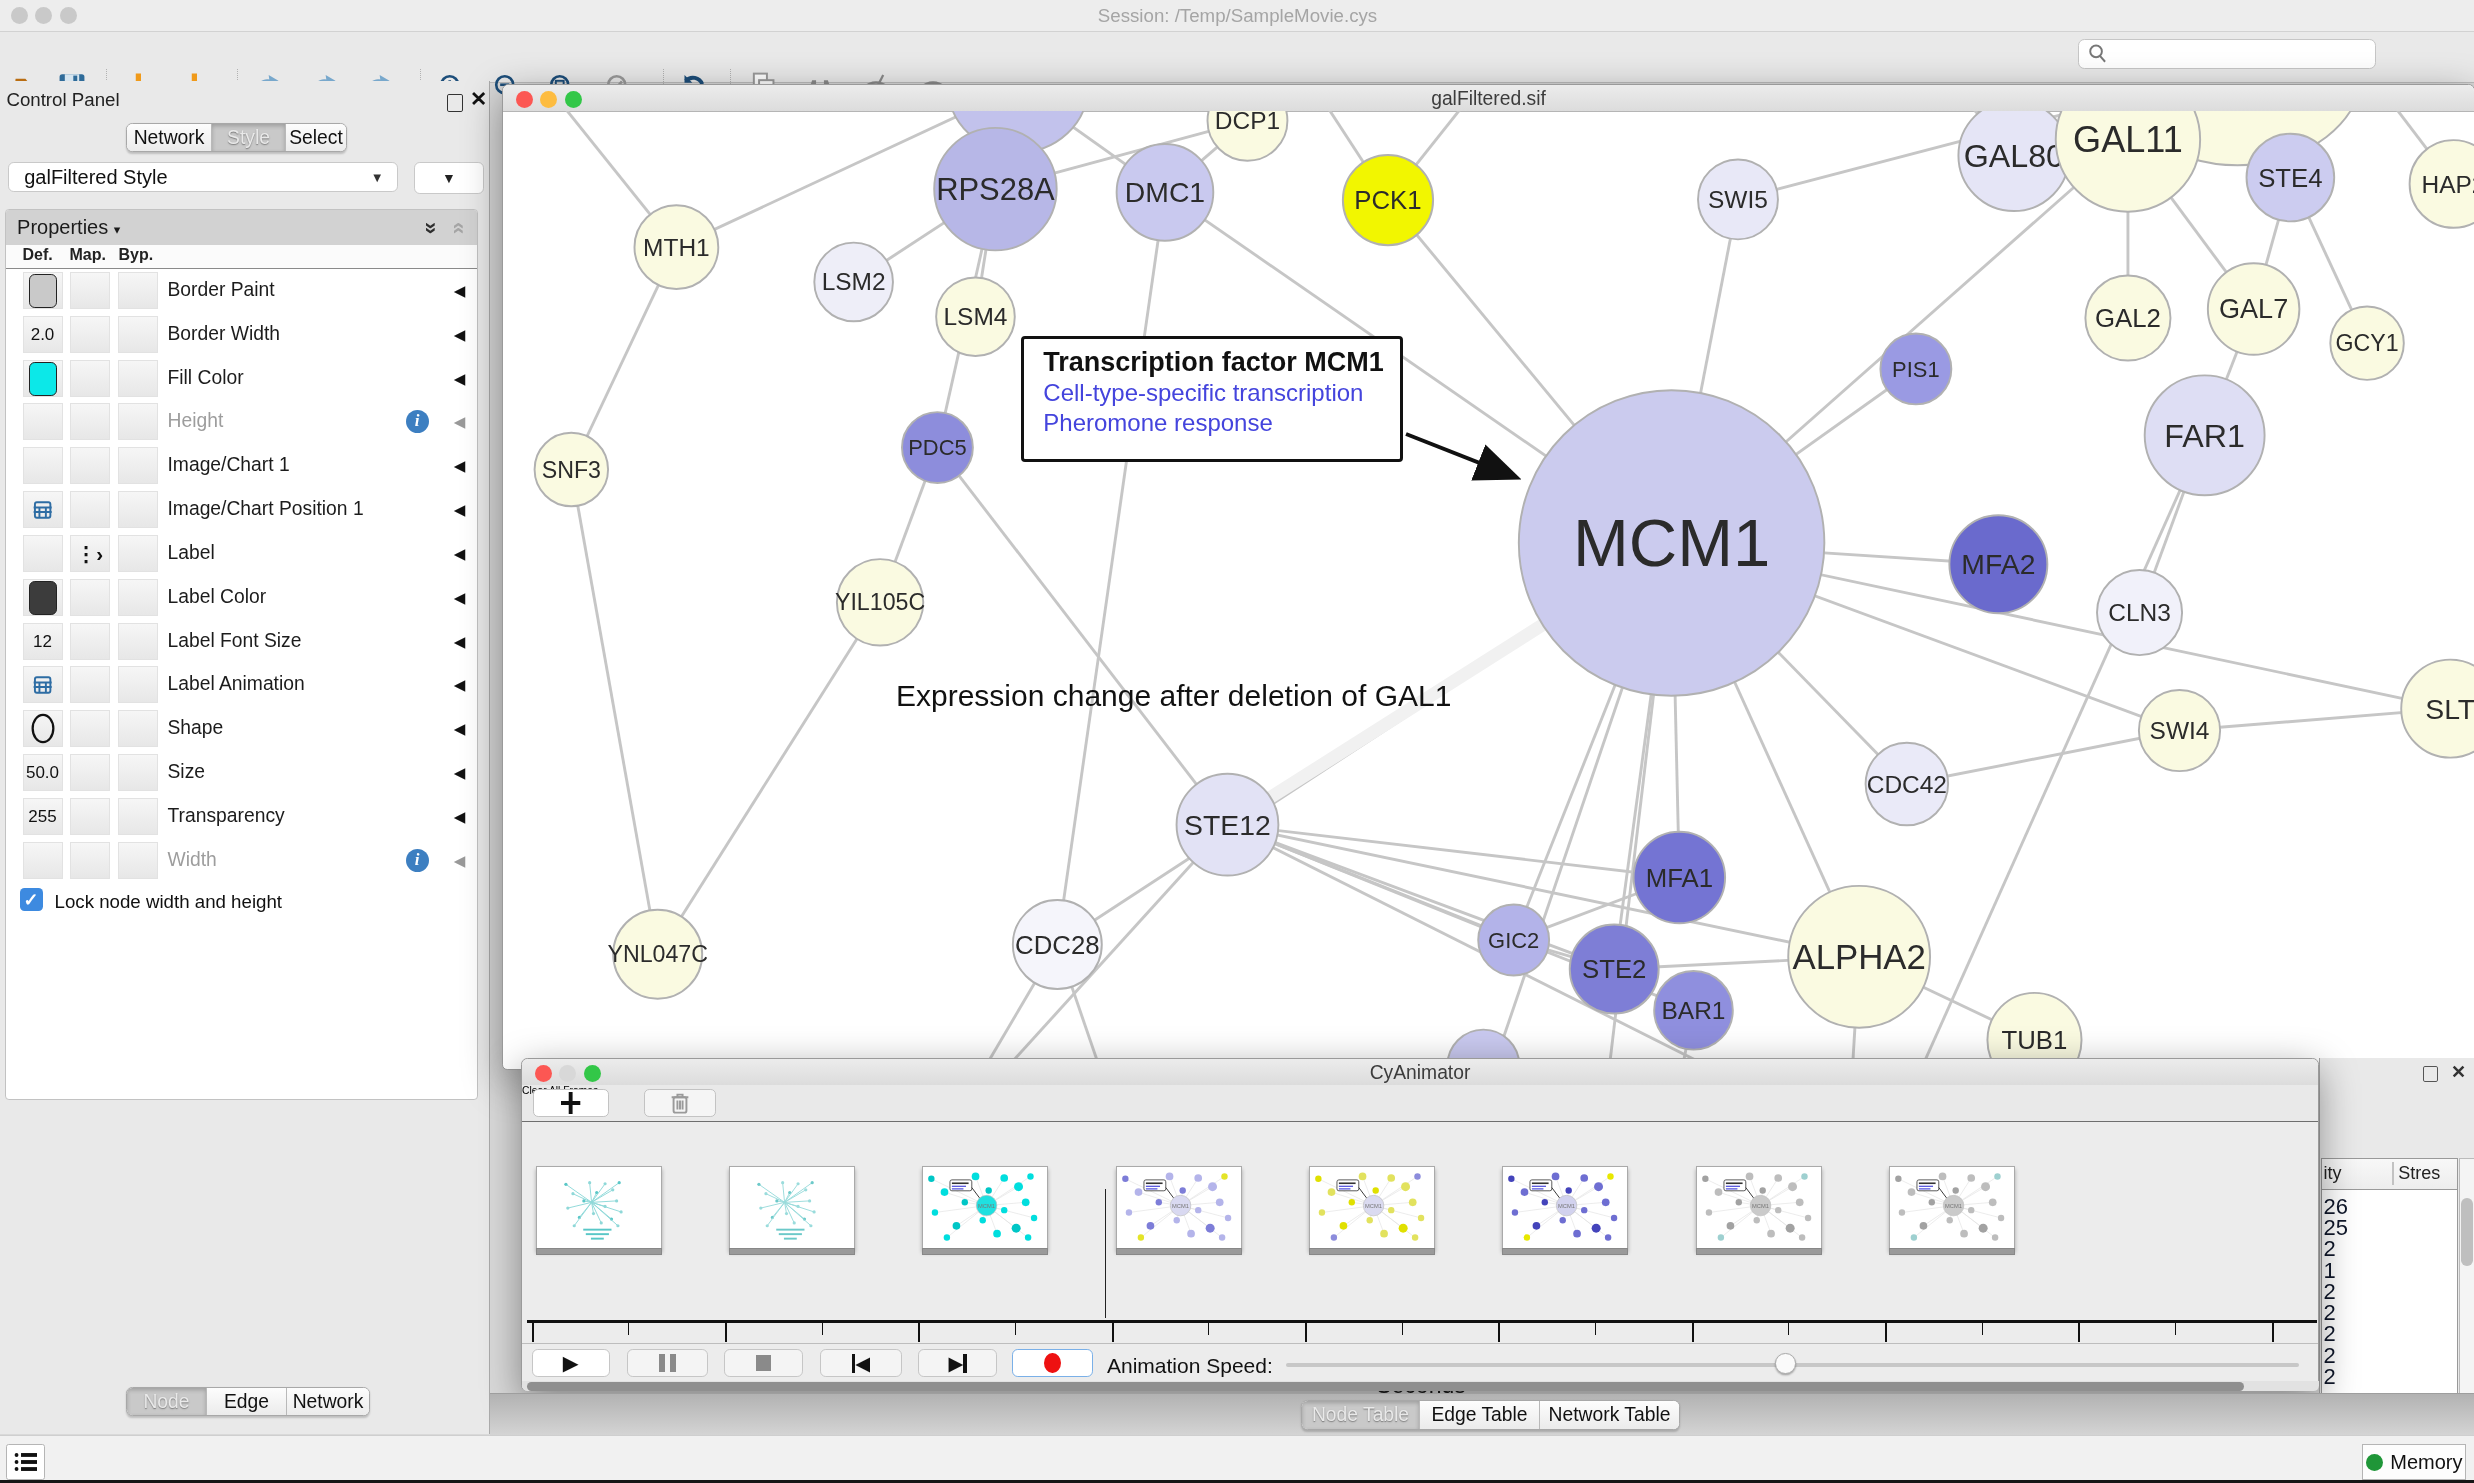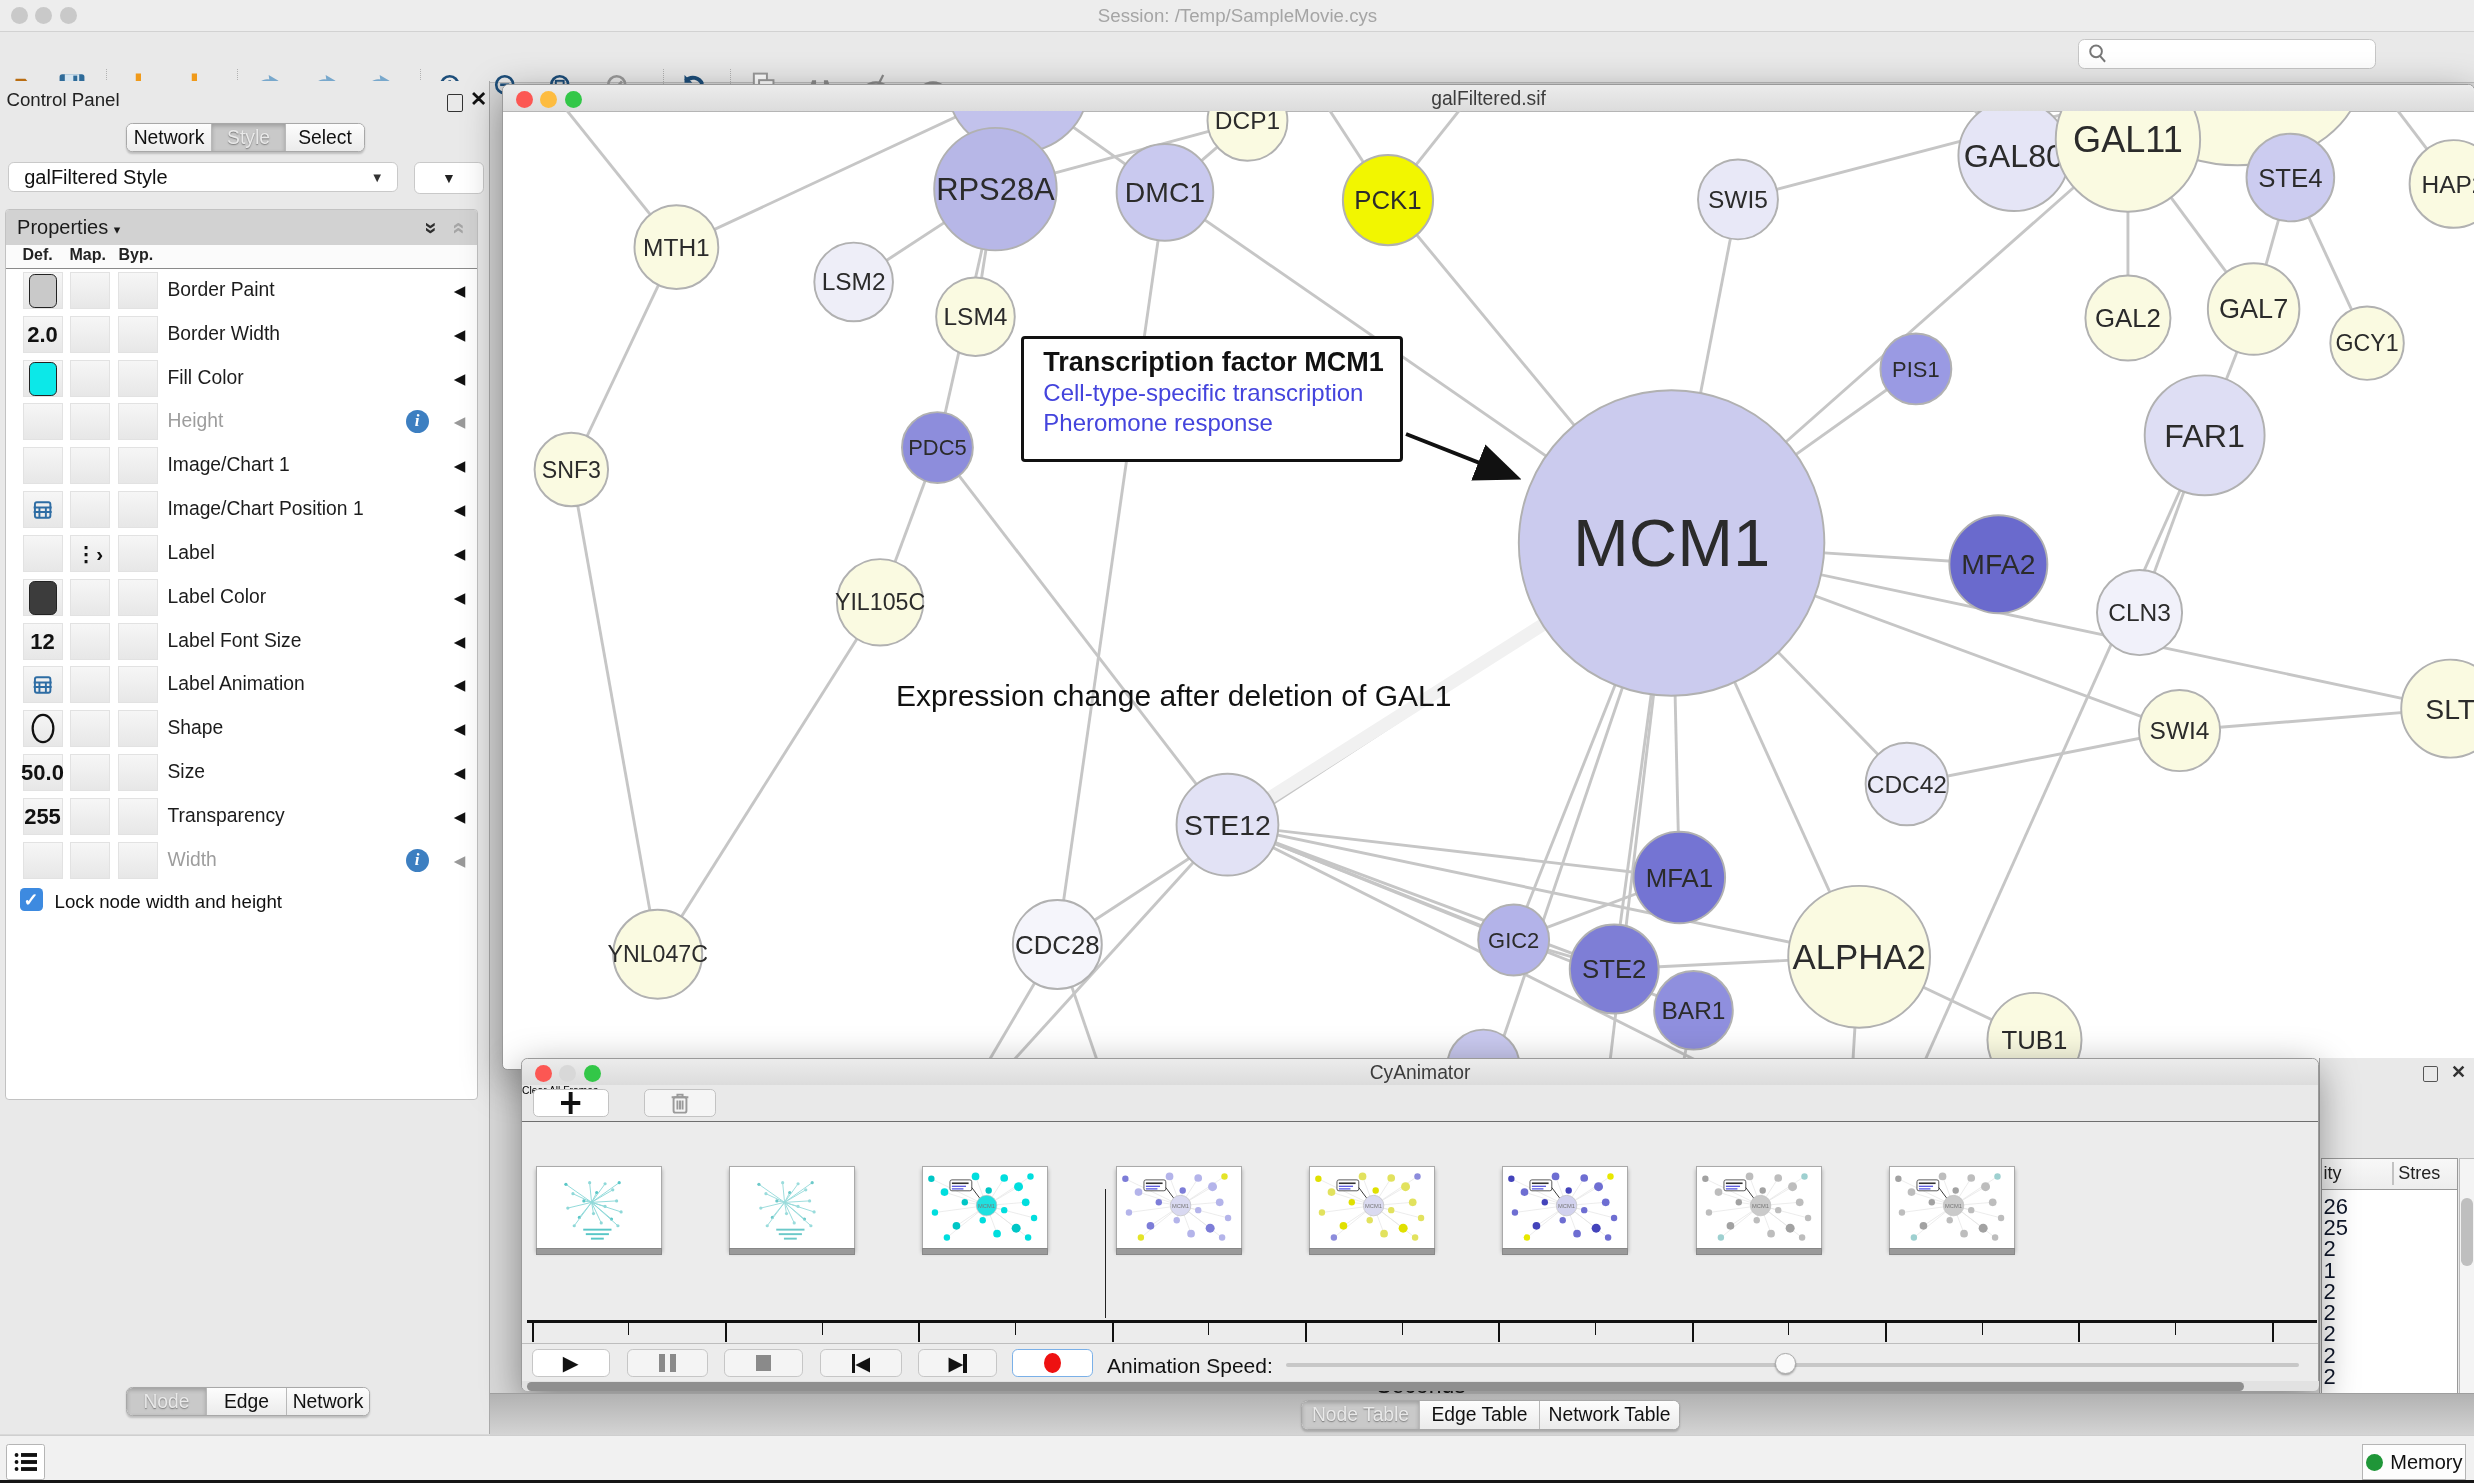--- a/index.html
+++ b/index.html
@@ -37,21 +37,21 @@
   #prop-cols span{position:absolute;top:1.3px;font-size:16px;font-weight:bold;color:#222;}
   .prow{position:absolute;left:0;width:470px;height:44px;background:#fff;border-bottom:0.6px solid #dcdcdc;}
   .pcell{position:absolute;top:3.2px;width:40px;height:37px;background:linear-gradient(#f6f6f6,#e7e7e7);border:0.6px solid #e2e2e2;display:flex;align-items:center;justify-content:center;box-sizing:border-box;}
   .pname{position:absolute;left:162px;top:10.3px;font-size:19.3px;color:#1c1c1c;}
   .pname.dim{color:#9d9d9d;}
   .parrow{position:absolute;right:10.3px;top:13px;font-size:15px;color:#111;}
   .parrow.dim{color:#999;}
   .pinfo{position:absolute;left:400px;top:9.7px;width:23px;height:23px;border-radius:50%;background:#3d7fc1;color:#fff;
     font-size:17px;font-style:italic;font-weight:bold;display:flex;align-items:center;justify-content:center;font-family:"Liberation Serif",serif;}
   .swatch{width:26px;height:32px;border:1.9px solid #222;border-radius:5.8px;}
-  .defnum{font-size:22px;font-weight:bold;color:#111;}
+  .defnum{font-size:17px;font-weight:normal;color:#111;}
   #lock-row{position:absolute;left:0;width:470px;height:39px;background:#fff;}
   #lock-box{position:absolute;left:14px;top:6.4px;width:23px;height:23px;background:#3d8ae0;border-radius:4.5px;color:#fff;font-size:18px;
     display:flex;align-items:center;justify-content:center;font-weight:bold;}
   #lock-label{position:absolute;left:49px;top:9px;font-size:18.7px;color:#111;}
   
   .mac-win{position:absolute;background:#ececec;border:0.6px solid #9a9a9a;border-radius:6.4px 6.4px 5.2px 5.2px;
     box-shadow:0 11.6px 39px rgba(0,0,0,.4);box-sizing:border-box;}
   .mac-titlebar{position:absolute;left:0;top:0;width:100%;height:26.4px;border-radius:5.8px 5.8px 0 0;
     background:linear-gradient(#ececec,#dcdcdc);border-bottom:0.6px solid #b5b5b5;}
   .light{position:absolute;top:6.4px;width:17px;height:17px;border-radius:50%;}
@@ -268,21 +268,21 @@
     </svg>
   </div>
 
   <div class="abs" id="control-panel">
     <div class="abs" id="cp-title">Control Panel</div>
     <div class="abs" id="cp-float"></div>
     <div class="abs" id="cp-close">✕</div>
     <div class="seg" id="cp-tabs" style="left:126px;top:42px;height:27px">
         <span class="tab" style="width: 84px;">Network</span>
         <span class="tab sel" style="width: 73px;">Style</span>
-        <span class="tab" style="width: 78px;">Select</span>
+        <span class="tab" style="width: 60px;">Select</span>
       </div>
     <div class="abs" id="style-select">
       <span>galFiltered Style</span>
       <span style="font-size:13px;color:#333">▼</span>
     </div>
     <div class="abs" id="style-menu-btn">▼</div>
 
     <div class="abs" id="prop-card">
       <div class="abs" id="prop-header">
         <span class="ph-label"><span>Properties</span> <span style="font-size:13px">▾</span></span>

